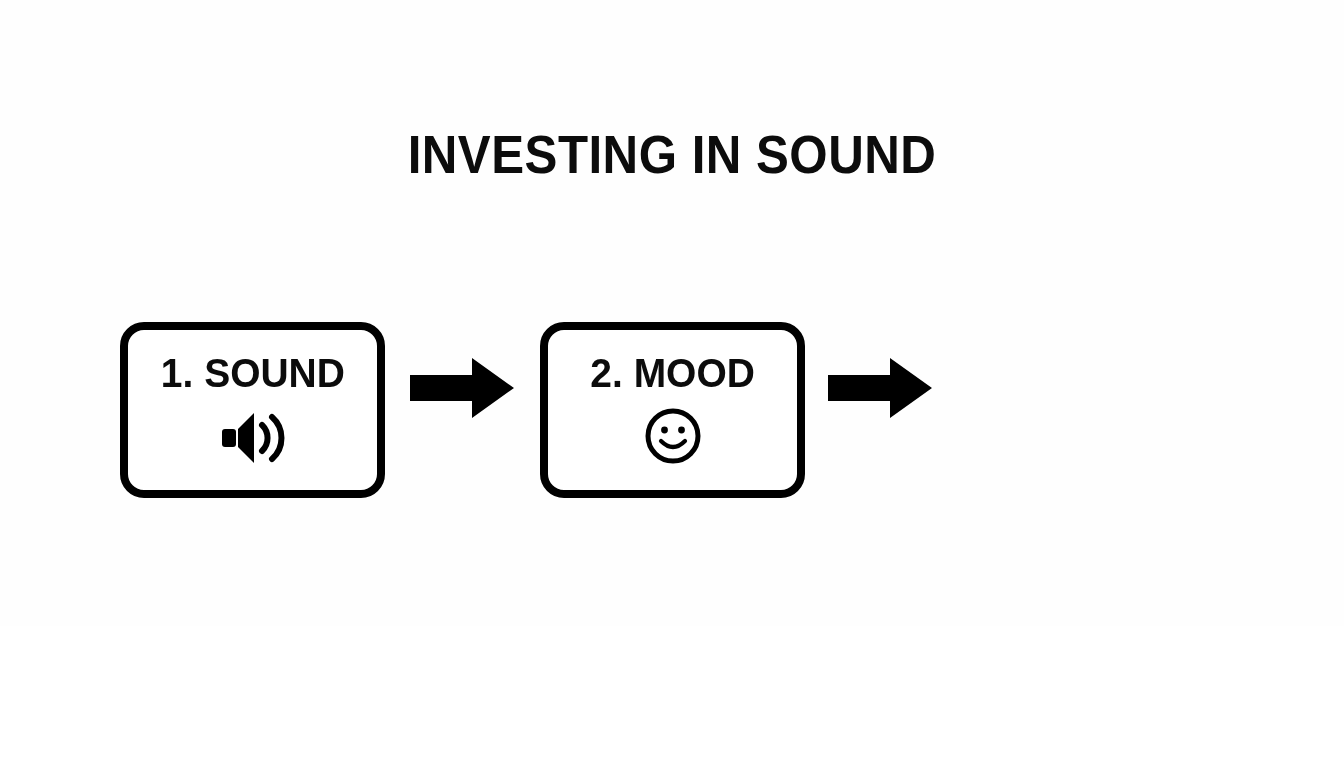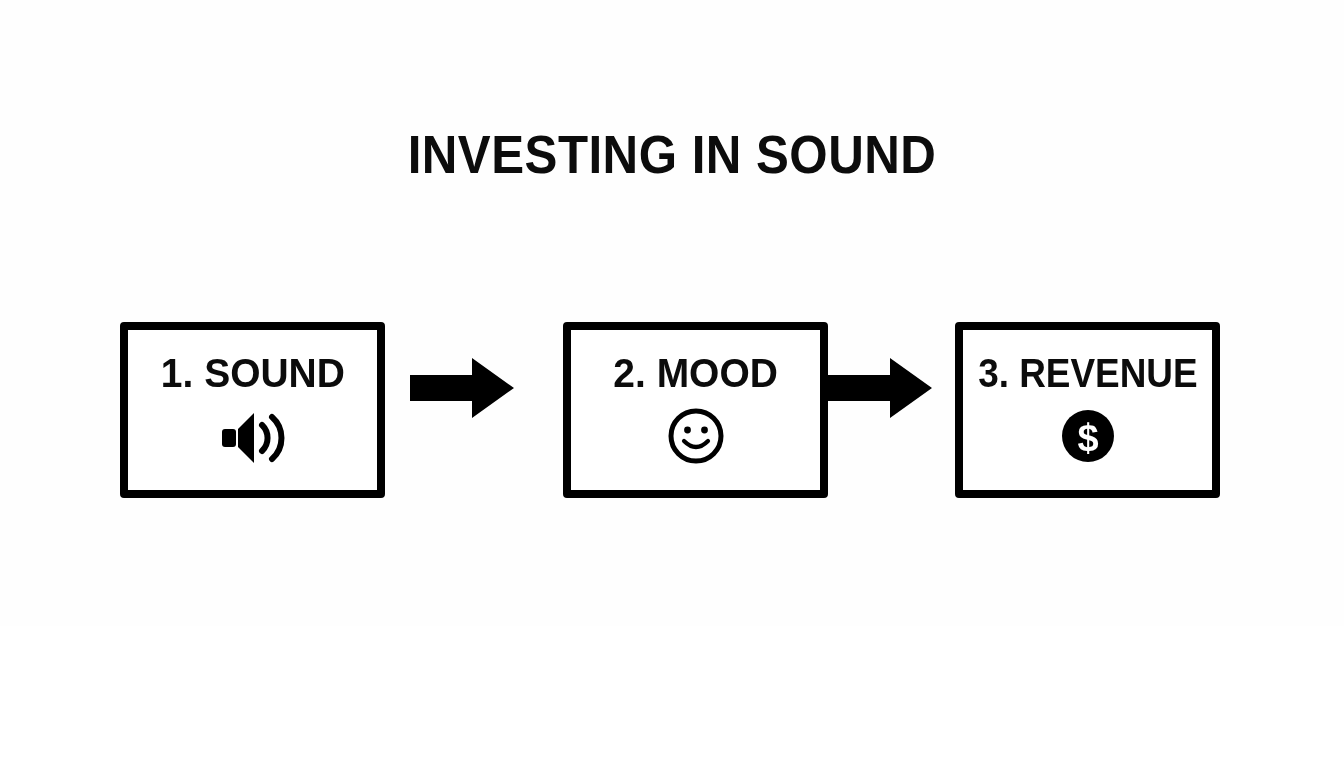--- a/index.html
+++ b/index.html
@@ -51,28 +51,28 @@
     height: 176px;
   }
 
   .step-box {
     position: absolute;
     top: 0;
     width: 265px;
     height: 176px;
     box-sizing: border-box;
     border: 8px solid #000000;
-    border-radius: 4px;
+    border-radius: 24px;
     background: #ffffff;
     display: flex;
     flex-direction: column;
     align-items: center;
   }
   .step-box.s1 { left: 0px; }
-  .step-box.s2 { left: 420px; margin-left: 23px; }
+  .step-box.s2 { left: 420px; }
   .step-box.s3 { left: 835px; }
 
   .step-label {
     margin-top: 20px;
     font-size: 41px;
     font-weight: 700;
     line-height: 46px;
     letter-spacing: 0px;
     color: #0c0c0c;
     white-space: nowrap;
@@ -143,24 +143,15 @@
         </svg>
       </div>
     </div>
 
     <div class="flow-arrow a2">
       <svg width="104" height="60" viewBox="0 0 104 60" aria-hidden="true">
         <path d="M0 17 L62 17 L62 0 L104 30 L62 60 L62 43 L0 43 Z" fill="#000"></path>
       </svg>
     </div>
 
-    <div class="step-box s3">
-      <div class="step-label">3. REVENUE</div>
-      <div class="step-icon">
-        <svg width="58" height="58" viewBox="0 0 58 58" aria-hidden="true">
-          <circle cx="29" cy="29" r="26" fill="#000"></circle>
-          <text x="29" y="44" text-anchor="middle" font-family="Liberation Sans, sans-serif" font-size="38" font-weight="700" fill="#ffffff">$</text>
-        </svg>
-      </div>
-    </div>
 
   </div>
 </div>
 
 </body></html>

